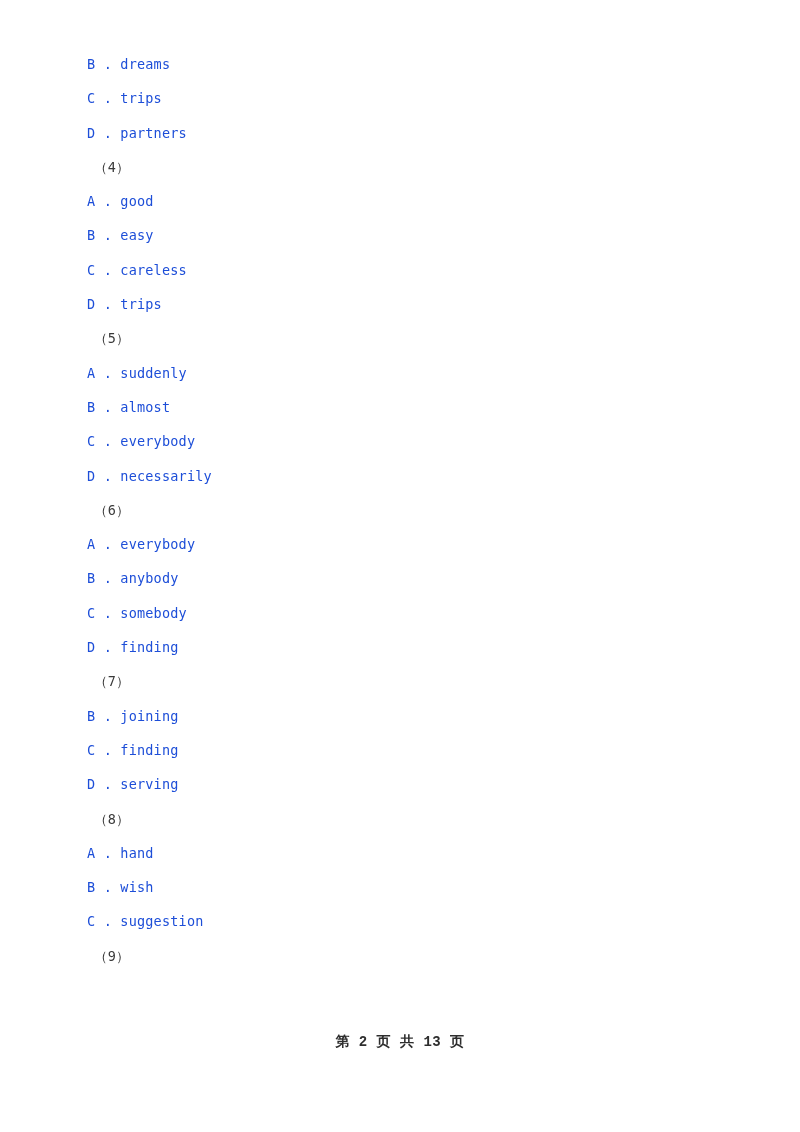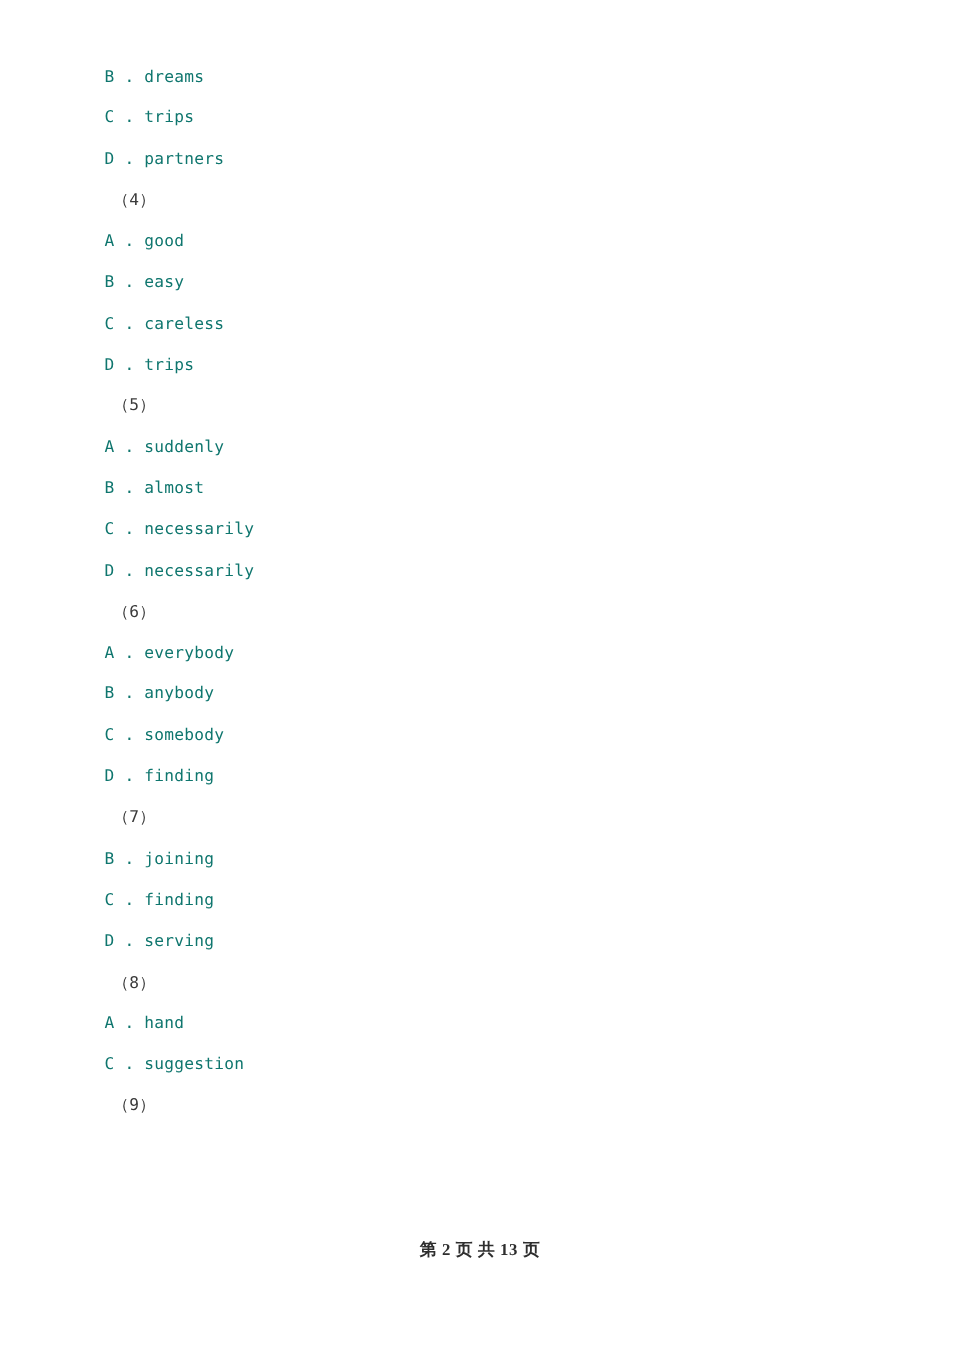--- a/index.html
+++ b/index.html
@@ -18,38 +18,38 @@
   .content {
     position: absolute;
     left: 87px;
     top: 47px;
     width: 640px;
   }
   .line {
     height: 34.3px;
     line-height: 34.3px;
     white-space: pre;
-    color: #0f766e;
+    color: #1d4ed8;
     font-size: 13.5px;
     letter-spacing: 0.2px;
   }
   .line.option {
     padding-left: 0px;
   }
   .line.marker {
     padding-left: 7px;
     color: #3a3a3a;
   }
   .footer {
     position: absolute;
     left: 0;
     top: 1033px;
     width: 800px;
     text-align: center;
-    font-family: Liberation Serif, serif;
+    font-family: Liberation Mono, monospace;
     font-size: 14px;
     font-weight: bold;
     color: #2e2e2e;
     white-space: pre;
     letter-spacing: 0.5px;
   }
 </style>
 </head>
 <body>
 
@@ -60,32 +60,33 @@
       <div class="line option">C . trips</div>
       <div class="line option">D . partners</div>
       <div class="line marker">（4）</div>
       <div class="line option">A . good</div>
       <div class="line option">B . easy</div>
       <div class="line option">C . careless</div>
       <div class="line option">D . trips</div>
       <div class="line marker">（5）</div>
       <div class="line option">A . suddenly</div>
       <div class="line option">B . almost</div>
-      <div class="line option">C . necessarily</div>
+      <div class="line option">C . everybody</div>
       <div class="line option">D . necessarily</div>
       <div class="line marker">（6）</div>
       <div class="line option">A . everybody</div>
       <div class="line option">B . anybody</div>
       <div class="line option">C . somebody</div>
       <div class="line option">D . finding</div>
       <div class="line marker">（7）</div>
       <div class="line option">B . joining</div>
       <div class="line option">C . finding</div>
       <div class="line option">D . serving</div>
       <div class="line marker">（8）</div>
       <div class="line option">A . hand</div>
+      <div class="line option">B . wish</div>
       <div class="line option">C . suggestion</div>
       <div class="line marker">（9）</div>
     </div>
 
   <div class="footer">第 2 页 共 13 页</div>
 
 </div>
 
 </body></html>

